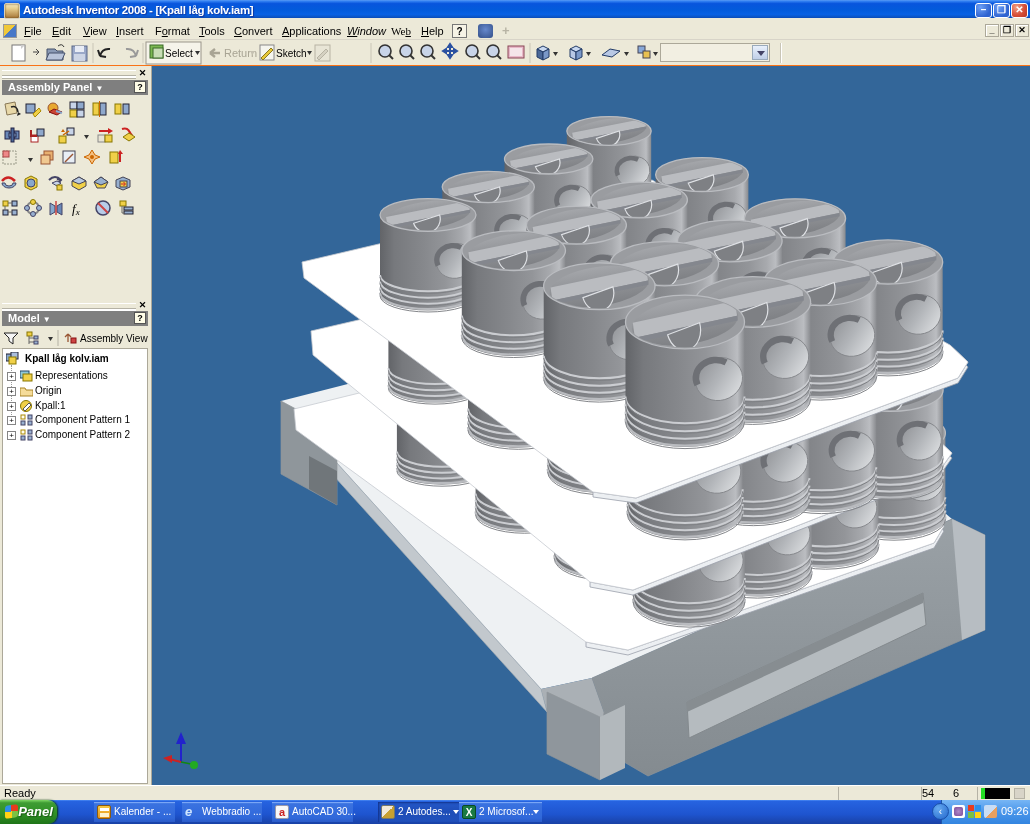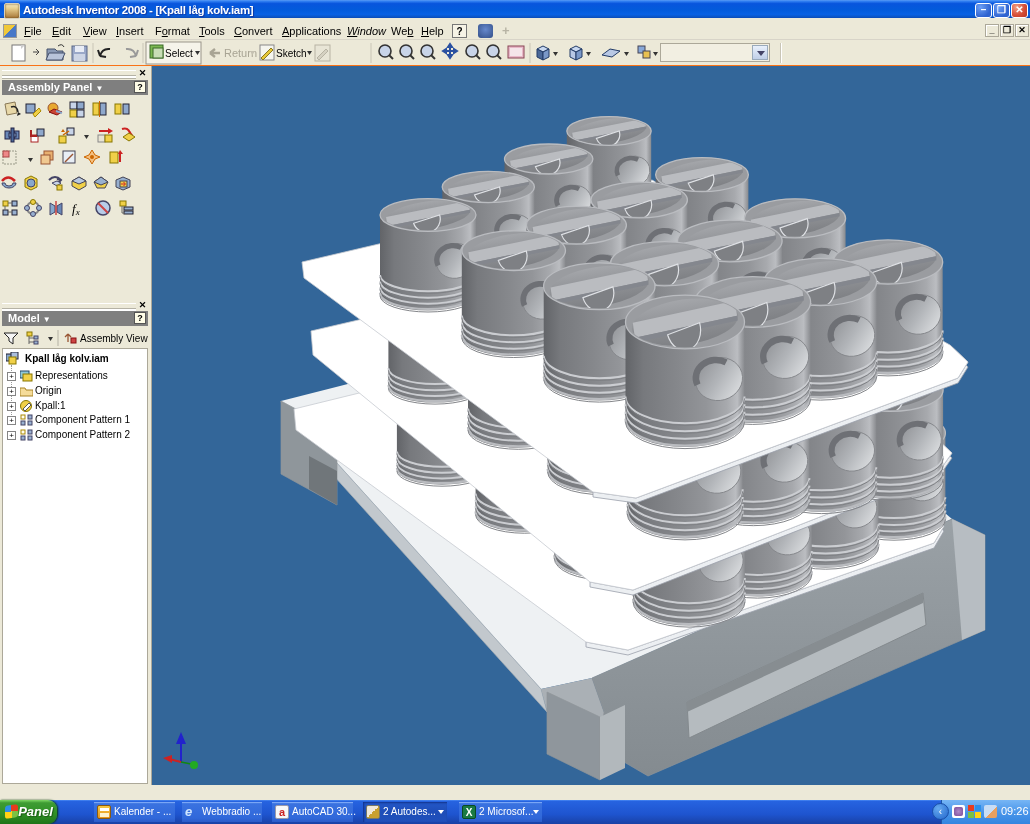--- a/index.html
+++ b/index.html
@@ -57,21 +57,21 @@
       <div class="abs" style="left:3px;top:2px;width:14px;height:14px;background:linear-gradient(135deg,#f0c838 50%,#4878c8 50%);border:1px solid #999;"></div>
       <div class="m" style="left:24px;"><u>F</u>ile</div>
       <div class="m" style="left:52px;"><u>E</u>dit</div>
       <div class="m" style="left:83px;"><u>V</u>iew</div>
       <div class="m" style="left:116px;"><u>I</u>nsert</div>
       <div class="m" style="left:155px;">F<u>o</u>rmat</div>
       <div class="m" style="left:199px;"><u>T</u>ools</div>
       <div class="m" style="left:234px;"><u>C</u>onvert</div>
       <div class="m" style="left:282px;"><u>A</u>pplications</div>
       <div class="m" style="left:347px;font-style:italic;"><u>W</u>indow</div>
-      <div class="m" style="left:391px;">We<u>b</u></div>
+      <div class="m" style="left:391px;font-family:Liberation Serif, serif;">We<u>b</u></div>
       <div class="m" style="left:421px;"><u>H</u>elp</div>
       <div class="abs" style="left:452px;top:2px;width:15px;height:14px;border:1px solid #777;background:#f6f3e6;text-align:center;font-size:10px;font-weight:bold;line-height:13px;">?</div>
       <div class="abs" style="left:478px;top:2px;width:15px;height:14px;background:radial-gradient(circle at 50% 40%,#6688cc,#334f88);border-radius:3px;"></div>
       <div class="abs" style="left:502px;top:4px;width:12px;height:12px;color:#b8b4a4;font-weight:bold;font-size:13px;line-height:10px;">+</div>
       <div class="mdibtn abs" style="left:985px;">_</div>
       <div class="mdibtn abs" style="left:1000px;">❐</div>
       <div class="mdibtn abs" style="left:1015px;">✕</div>
     </div>
     <div id="toolbar" class="abs">
       <svg class="abs" style="left:0;top:0;" width="1030" height="26" viewBox="0 0 1030 26">
@@ -1490,38 +1490,49 @@
           <path d="M666.0,332.2 A16.7,21.5 0 0 0 699.3,324.7 Z" fill="#7e8084" stroke="#dfe1e5" stroke-width="1.2"></path>
         </g>
       </g>
       <line x1="181" y1="762" x2="181" y2="740" stroke="#2222cc" stroke-width="2"></line>
       <polygon points="181,732 176,744 186,744" fill="#2222cc"></polygon>
       <line x1="181" y1="762" x2="169" y2="759" stroke="#cc2222" stroke-width="2"></line>
       <polygon points="163,758 172,755 172,763" fill="#cc2222"></polygon>
       <line x1="181" y1="762" x2="191" y2="764" stroke="#118811" stroke-width="1.6"></line>
       <circle cx="194" cy="765" r="4" fill="#22aa22"></circle>
     </svg>
+    <div id="status" class="abs">
+      <div class="abs" style="left:4px;top:1px;">Ready</div>
+      <div class="scell" style="left:838px;width:83px;"></div>
+      <div class="abs" style="left:922px;top:1px;">54</div>
+      <div class="scell" style="left:921px;width:24px;"></div>
+      <div class="abs" style="left:953px;top:1px;">6</div>
+      <div class="scell" style="left:977px;width:53px;"></div>
+      <div class="abs" style="left:981px;top:2px;width:4px;height:11px;background:#22dd22;"></div>
+      <div class="abs" style="left:985px;top:2px;width:25px;height:11px;background:#000;"></div>
+      <div class="abs" style="left:1014px;top:2px;width:11px;height:11px;background:#d8d4c8;border:1px solid #b5b2a5;"></div>
+    </div>
     <div id="task" class="abs">
       <div id="start" class="abs"><span style="position:absolute;left:5px;top:5px;width:13px;height:13px;background:conic-gradient(#e83c1e 0 90deg,#7bc143 90deg 180deg,#ffd216 180deg 270deg,#2e8fe8 270deg);border-radius:3px;transform:skewY(-8deg);"></span><span style="margin-left:14px;">Panel</span></div>
       <div class="tb" style="left:94px;width:81px;">
         <span class="tbico" style="background:linear-gradient(180deg,#f5c842,#e8941e);border:1px solid #8a5a10;">
           <span style="position:absolute;left:2px;top:2px;width:9px;height:3px;background:#fff;"></span>
           <span style="position:absolute;left:2px;top:7px;width:9px;height:4px;background:#fdf3d0;"></span>
         </span>
         <span class="lbl" style="font-size:10px;">Kalender - ...</span>
       </div>
       <div class="tb" style="left:182px;width:80px;">
         <span class="tbico" style="background:transparent;color:#cfe6ff;font-size:13px;font-style:italic;font-weight:bold;line-height:13px;">e</span>
         <span class="lbl" style="font-size:10px;">Webbradio ...</span>
       </div>
       <div class="tb" style="left:272px;width:81px;">
         <span class="tbico" style="background:#f8f8f8;border:1px solid #99a;color:#c22;font-size:11px;font-weight:bold;text-align:center;line-height:13px;">a</span>
         <span class="lbl" style="font-size:10px;">AutoCAD 30...</span>
       </div>
-      <div class="tb" style="left:363px;width:84px;background:linear-gradient(180deg,#2458c8 0%,#1e4db8 50%,#2050bb 100%);box-shadow:inset 1px 1px 2px #12328a;">
+      <div class="tb" style="left:378px;width:84px;background:linear-gradient(180deg,#2458c8 0%,#1e4db8 50%,#2050bb 100%);box-shadow:inset 1px 1px 2px #12328a;">
         <span class="tbico" style="background:linear-gradient(135deg,#f0e8d8 50%,#c8a030 50%);border:1px solid #776;"></span>
         <span class="lbl" style="font-size:10px;">2 Autodes...</span>
         <span style="position:absolute;right:3px;top:8px;width:0;height:0;border:3px solid transparent;border-top:4px solid #fff;"></span>
       </div>
       <div class="tb" style="left:459px;width:83px;">
         <span class="tbico" style="background:#1a7a44;border:1px solid #0a4a24;color:#fff;font-size:10px;font-weight:bold;text-align:center;line-height:13px;">X</span>
         <span class="lbl" style="font-size:10px;">2 Microsof...</span>
         <span style="position:absolute;right:3px;top:8px;width:0;height:0;border:3px solid transparent;border-top:4px solid #fff;"></span>
       </div>
       <div id="tray2">

